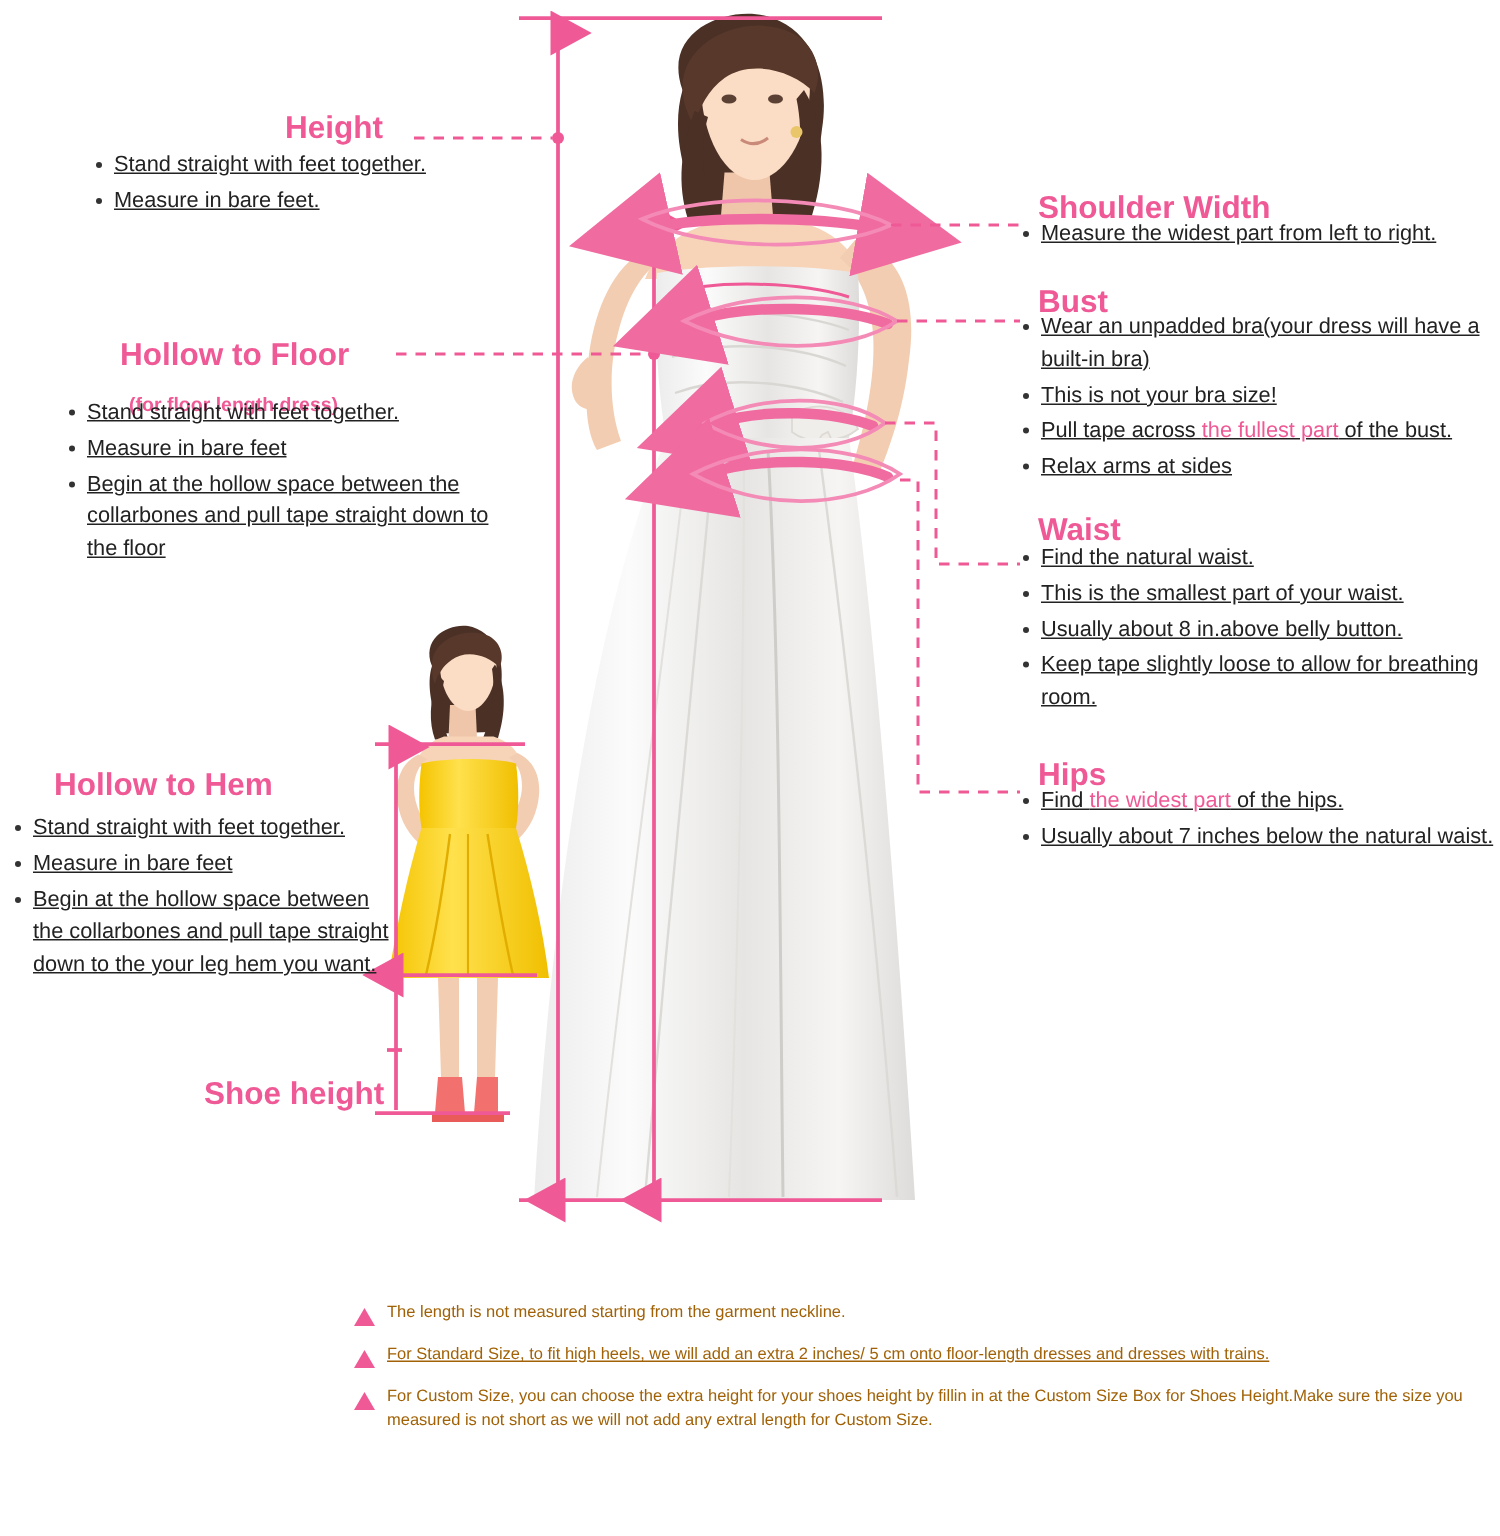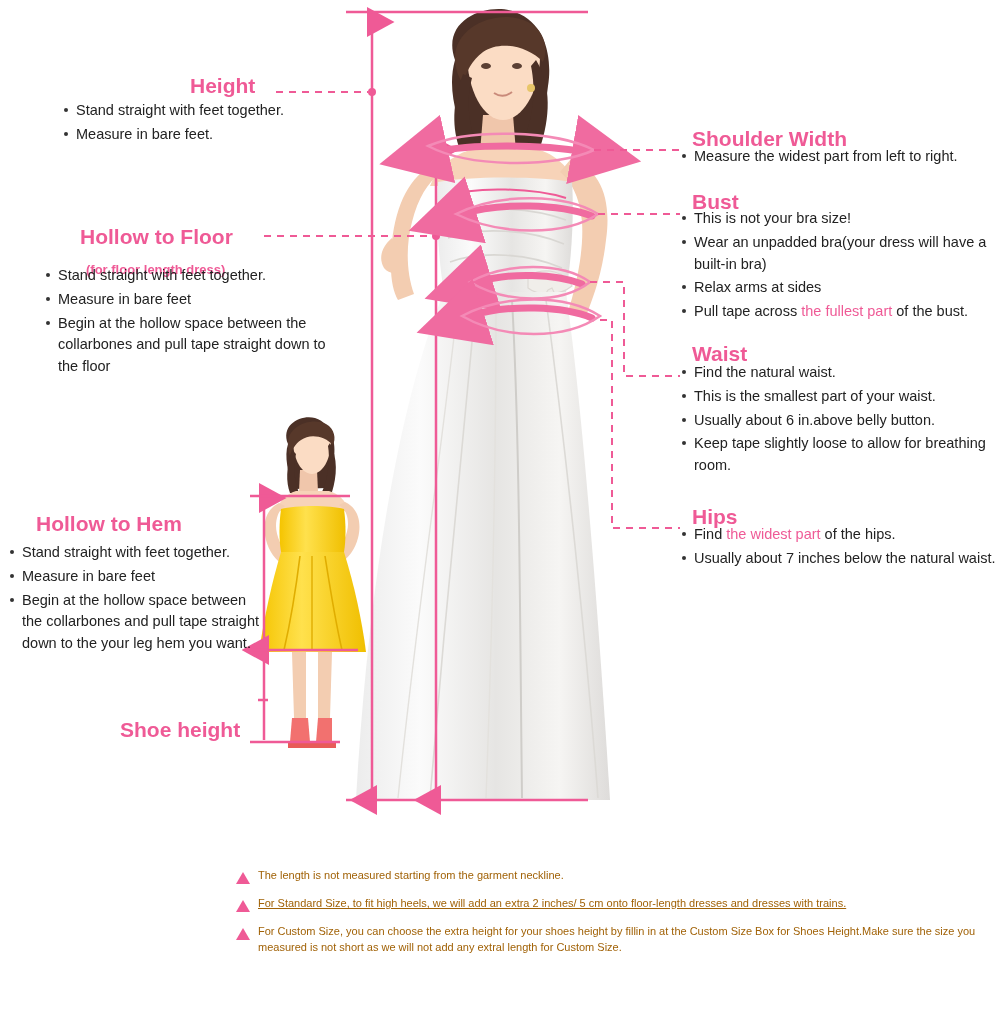--- a/index.html
+++ b/index.html
@@ -32,20 +32,21 @@
   }
   .bullets {
     font-size: 14.5px;
     color: #222222;
     line-height: 1.5;
   }
   .bullets .li {
     position: relative;
     padding-left: 14px;
     margin-bottom: 2px;
+    text-decoration: underline;
   }
   .bullets .li::before {
     content: "";
     position: absolute;
     left: 2px;
     top: 8px;
     width: 4px;
     height: 4px;
     border-radius: 50%;
     background: #333;
@@ -275,48 +276,48 @@
 
   <div class="abs" style="left:36px; top:512px;">
     <div class="sec-title">Hollow to Hem</div>
   </div>
   <div class="abs bullets" style="left:8px; top:542px; width:252px;">
     <div class="li">Stand straight with feet together.</div>
     <div class="li">Measure in bare feet</div>
     <div class="li">Begin at the hollow space between the collarbones and pull tape straight down to the your leg hem  you want.</div>
   </div>
 
-  <div class="abs" style="left:120px; top:718px;">
+  <div class="abs" style="left:136px; top:718px;">
     <div class="sec-title">Shoe height</div>
   </div>
 
   <div class="abs" style="left:692px; top:127px;">
     <div class="sec-title">Shoulder Width</div>
   </div>
   <div class="abs bullets" style="left:680px; top:146px; width:320px;">
     <div class="li">Measure the widest part from left to right.</div>
   </div>
 
   <div class="abs" style="left:692px; top:190px;">
     <div class="sec-title">Bust</div>
   </div>
   <div class="abs bullets" style="left:680px; top:208px; width:320px;">
+    <div class="li">Wear an unpadded bra(your dress will have a built-in bra)</div>
     <div class="li">This is not your bra size!</div>
-    <div class="li">Wear an unpadded bra(your dress will have a built-in bra)</div>
+    <div class="li"><span>Pull tape across </span><span class="pink-em">the fullest part</span><span> of the bust.</span></div>
     <div class="li">Relax arms at sides</div>
-    <div class="li"><span>Pull tape across </span><span class="pink-em">the fullest part</span><span> of the bust.</span></div>
   </div>
 
   <div class="abs" style="left:692px; top:342px;">
     <div class="sec-title">Waist</div>
   </div>
   <div class="abs bullets" style="left:680px; top:362px; width:320px;">
     <div class="li">Find the natural waist.</div>
     <div class="li">This is the smallest part of your waist.</div>
-    <div class="li">Usually about 6 in.above belly button.</div>
+    <div class="li">Usually about 8 in.above belly button.</div>
     <div class="li">Keep tape slightly loose to allow for breathing room.</div>
   </div>
 
   <div class="abs" style="left:692px; top:505px;">
     <div class="sec-title">Hips</div>
   </div>
   <div class="abs bullets" style="left:680px; top:524px; width:320px;">
     <div class="li"><span>Find </span><span class="pink-em">the widest part</span><span> of the hips.</span></div>
     <div class="li">Usually about 7 inches below the natural waist.</div>
   </div>

